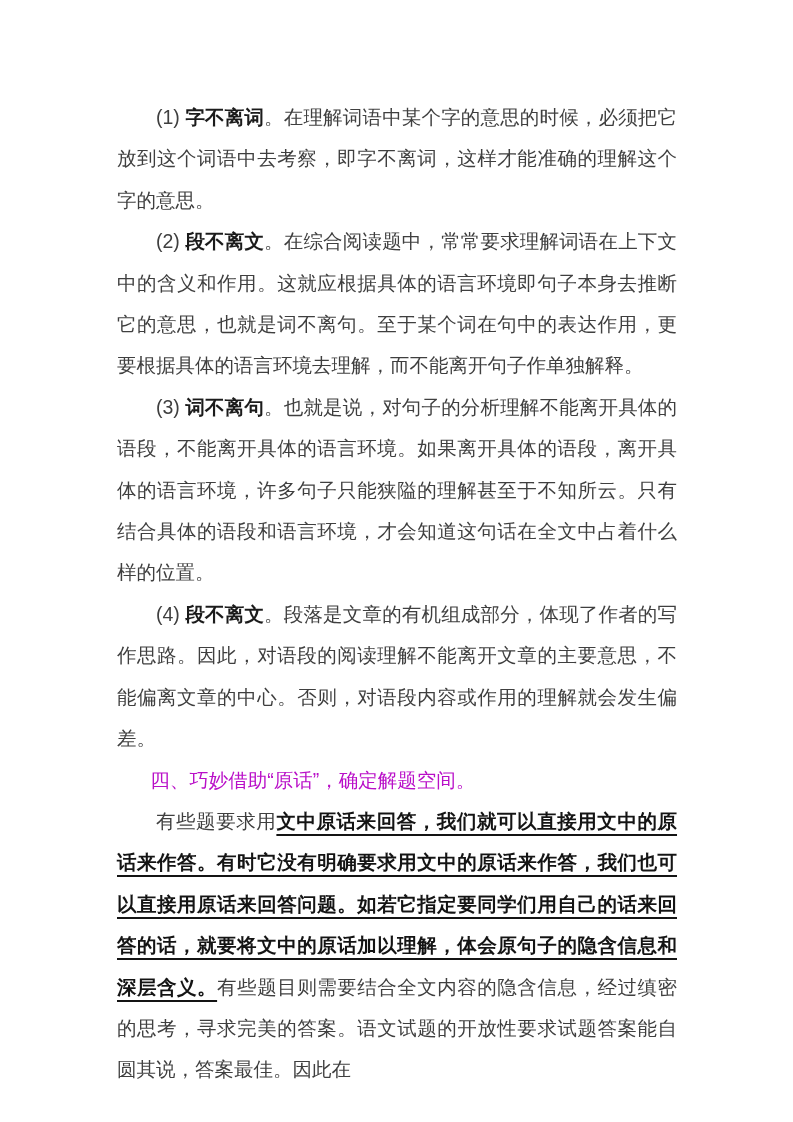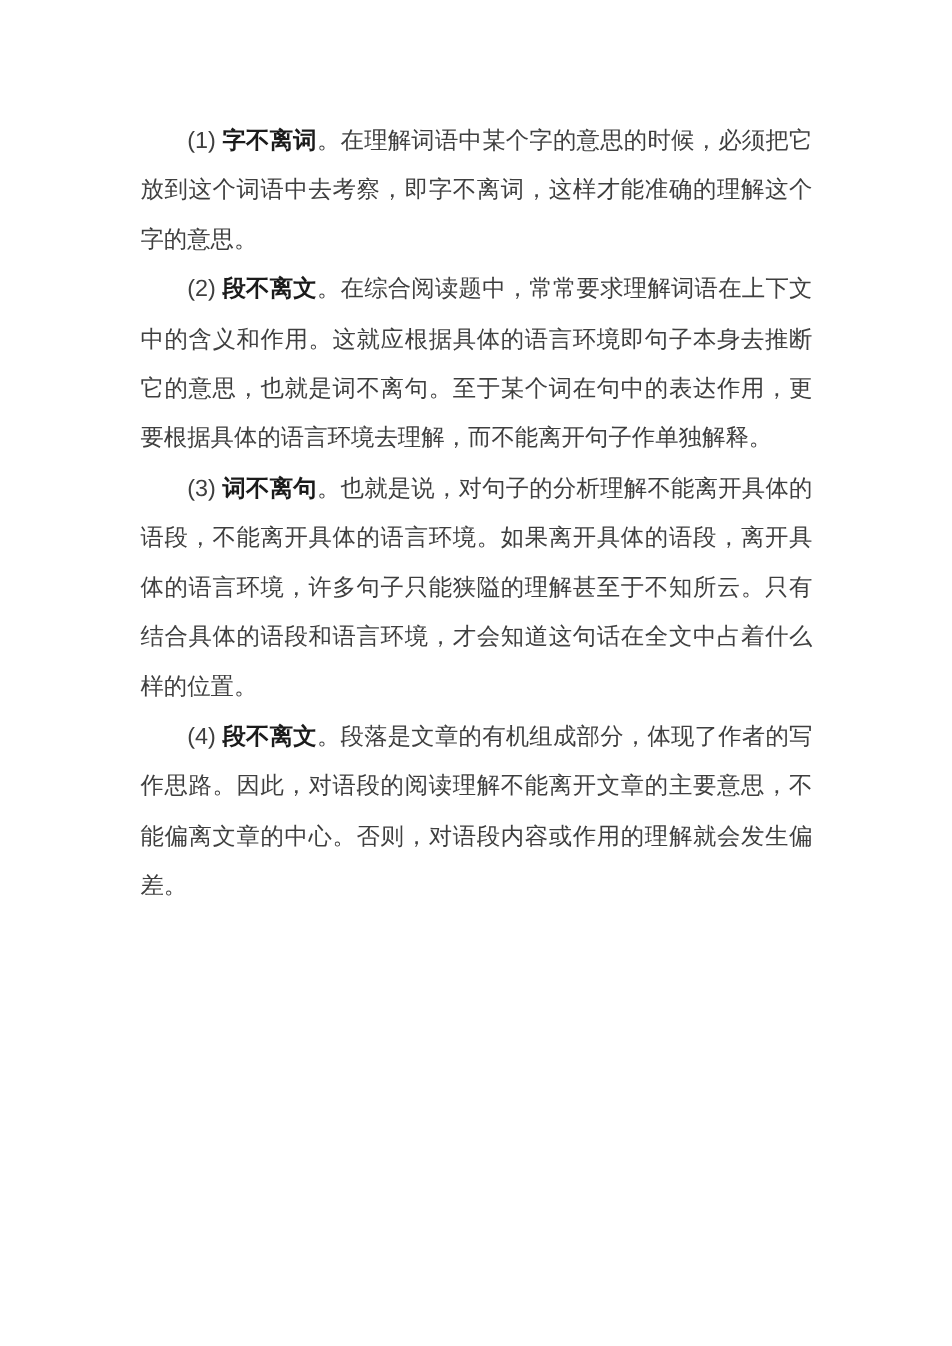--- a/index.html
+++ b/index.html
@@ -51,14 +51,16 @@
 </style>
 </head>
 <body>
 
 <div class="page">
   <div class="content">
       <p class="para body"><span class="seg-normal">(1) </span><span class="seg-bold">字不离词</span><span class="seg-normal">。在理解词语中某个字的意思的时候，必须把它放到这个词语中去考察，即字不离词，这样才能准确的理解这个字的意思。</span></p>
       <p class="para body"><span class="seg-normal">(2) </span><span class="seg-bold">段不离文</span><span class="seg-normal">。在综合阅读题中，常常要求理解词语在上下文中的含义和作用。这就应根据具体的语言环境即句子本身去推断它的意思，也就是词不离句。至于某个词在句中的表达作用，更要根据具体的语言环境去理解，而不能离开句子作单独解释。</span></p>
       <p class="para body"><span class="seg-normal">(3) </span><span class="seg-bold">词不离句</span><span class="seg-normal">。也就是说，对句子的分析理解不能离开具体的语段，不能离开具体的语言环境。如果离开具体的语段，离开具体的语言环境，许多句子只能狭隘的理解甚至于不知所云。只有结合具体的语段和语言环境，才会知道这句话在全文中占着什么样的位置。</span></p>
       <p class="para body"><span class="seg-normal">(4) </span><span class="seg-bold">段不离文</span><span class="seg-normal">。段落是文章的有机组成部分，体现了作者的写作思路。因此，对语段的阅读理解不能离开文章的主要意思，不能偏离文章的中心。否则，对语段内容或作用的理解就会发生偏差。</span></p>
+      <p class="para heading" style="color: rgb(185, 15, 200);"><span class="seg-normal">四、巧妙借助“原话”，确定解题空间。</span></p>
+      <p class="para body"><span class="seg-normal">有些题要求用</span><span class="seg-bold-underline">文中原话来回答，我们就可以直接用文中的原话来作答。有时它没有明确要求用文中的原话来作答，我们也可以直接用原话来回答问题。如若它指定要同学们用自己的话来回答的话，就要将文中的原话加以理解，体会原句子的隐含信息和深层含义。</span><span class="seg-normal">有些题目则需要结合全文内容的隐含信息，经过缜密的思考，寻求完美的答案。语文试题的开放性要求试题答案能自圆其说，答案最佳。因此在</span></p>
     </div>
 </div>
 
 </body></html>

